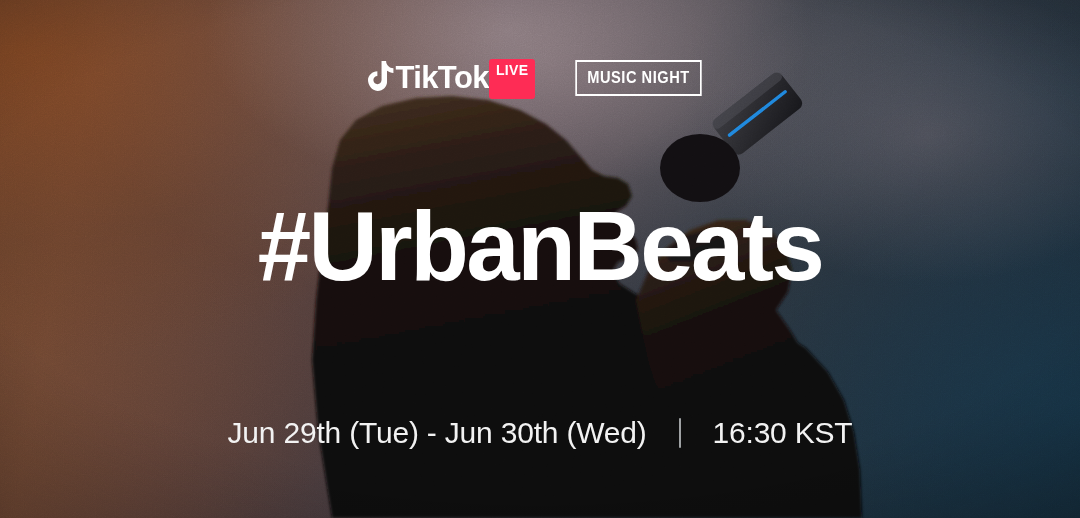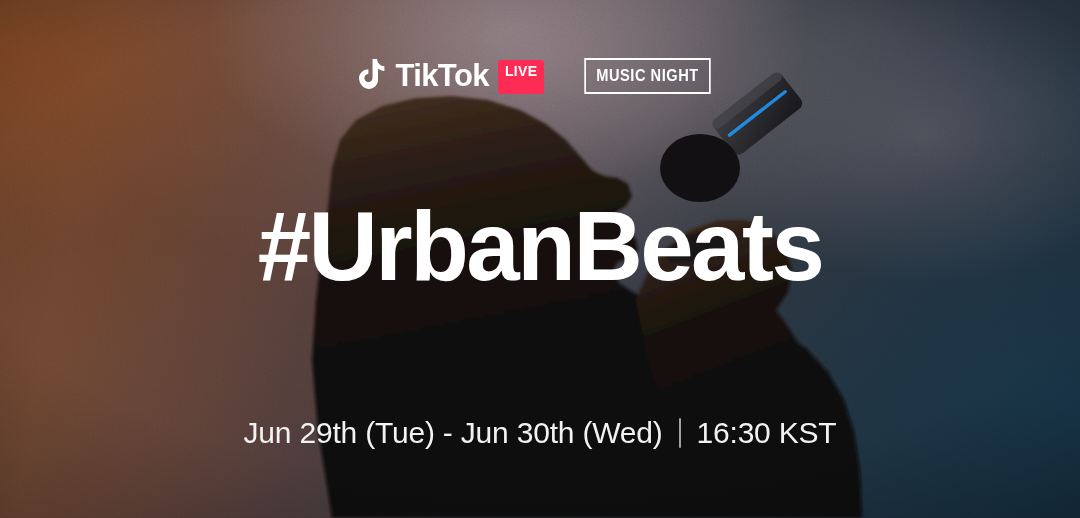--- a/index.html
+++ b/index.html
@@ -70,40 +70,40 @@
   .grain svg { width:100%; height:100%; display:block; }
 
   
   .header-row {
     position:absolute; top:58px; left:0; width:1080px;
     display:flex; align-items:center; justify-content:center;
     gap:30px;
     z-index:6;
   }
   .tiktok-lockup {
-    display:flex; align-items:center; gap:9px;
+    display:flex; align-items:center; 
   }
   .tt-note { display:block; }
   .tt-word {
     color:#fff;
     font-size:31px;
     font-weight:700;
     letter-spacing:-0.6px;
     line-height:1;
     white-space:nowrap;
     transform:translateY(-1px);
   }
   .live-badge {
     background:#FE2C55;
     color:#fff;
     font-size:14px;
     font-weight:700;
     letter-spacing:0.4px;
     line-height:1;
-    padding:4px 6px 16px 7px;
+    padding:4px 6px 22px 7px;
     border-radius:3px;
     white-space:nowrap;
     transform:translateY(1px);
   }
   .music-night {
     border:2px solid #ffffff;
     color:#fff;
     font-size:17px;
     font-weight:700;
     letter-spacing:0.6px;
@@ -128,21 +128,21 @@
     white-space:nowrap;
     z-index:6;
     transform:scaleX(0.97);
   }
 
   
   .meta-row {
     position:absolute;
     top:414px; left:0; width:1080px;
     display:flex; align-items:center; justify-content:center;
-    gap:16px;
+    gap:32px;
     z-index:6;
   }
   .meta-text {
     color:#f2f2f2;
     font-size:30px;
     font-weight:400;
     letter-spacing:-0.2px;
     line-height:1.25;
     white-space:nowrap;
   }

